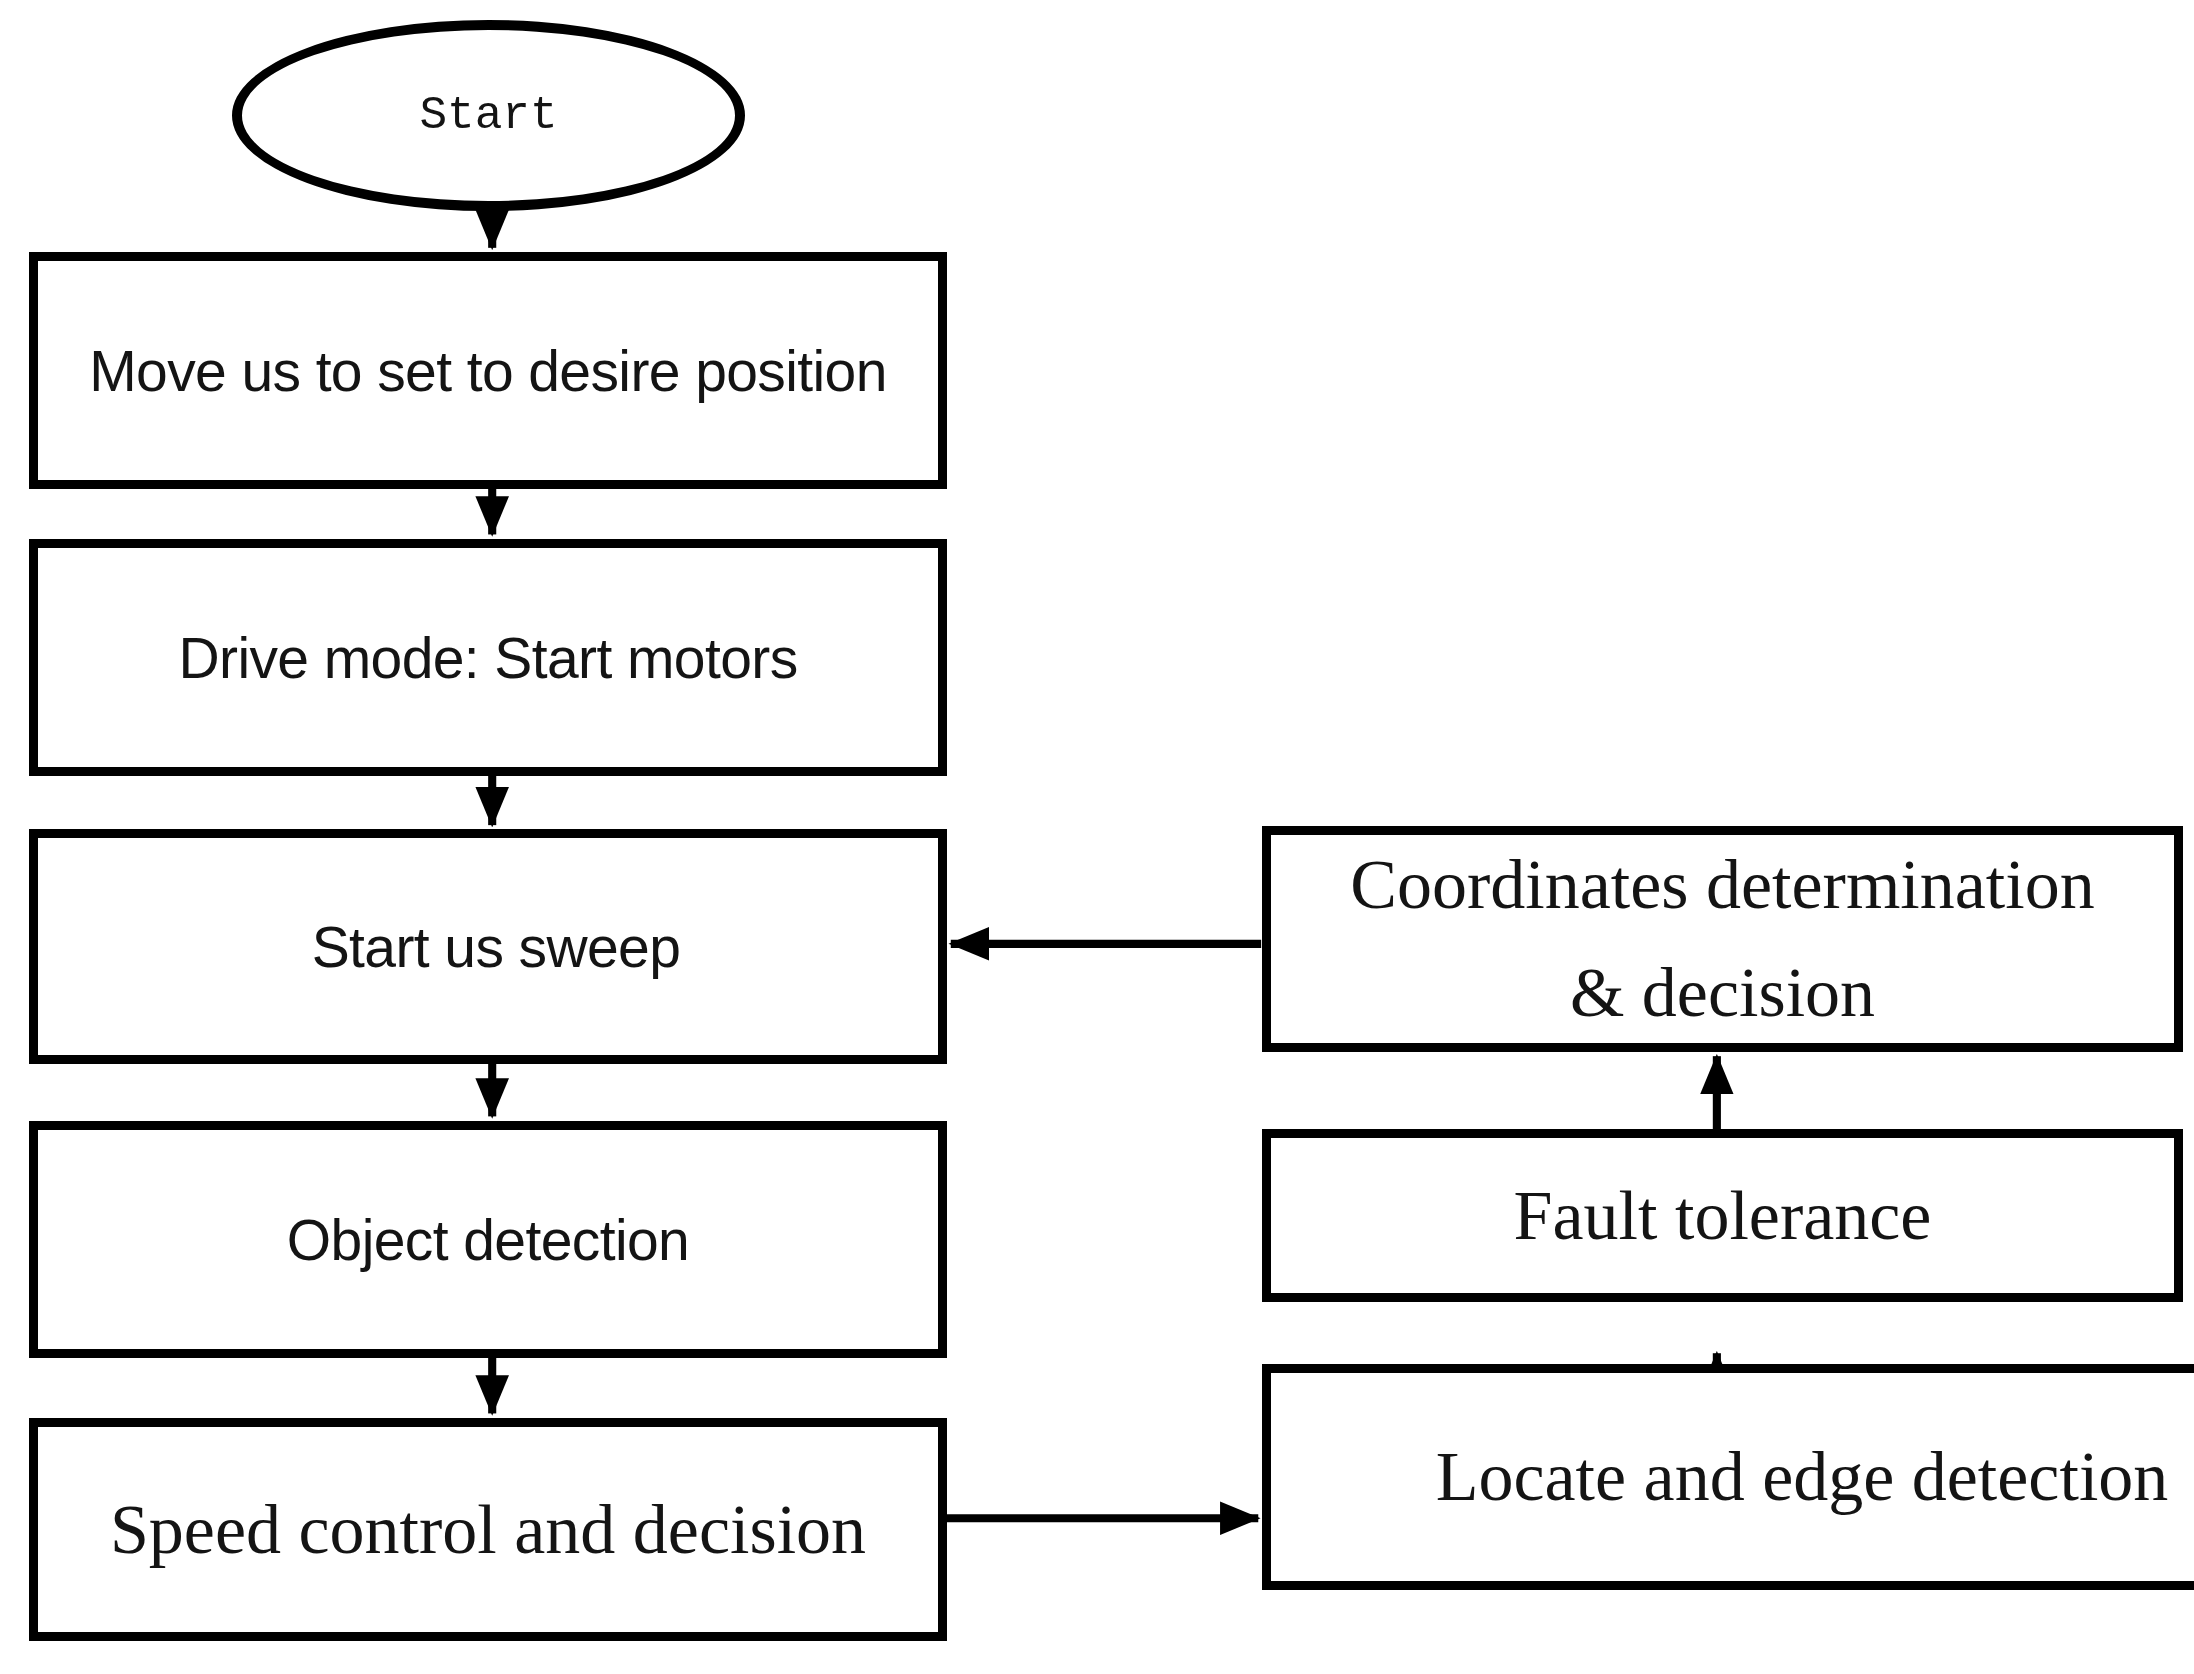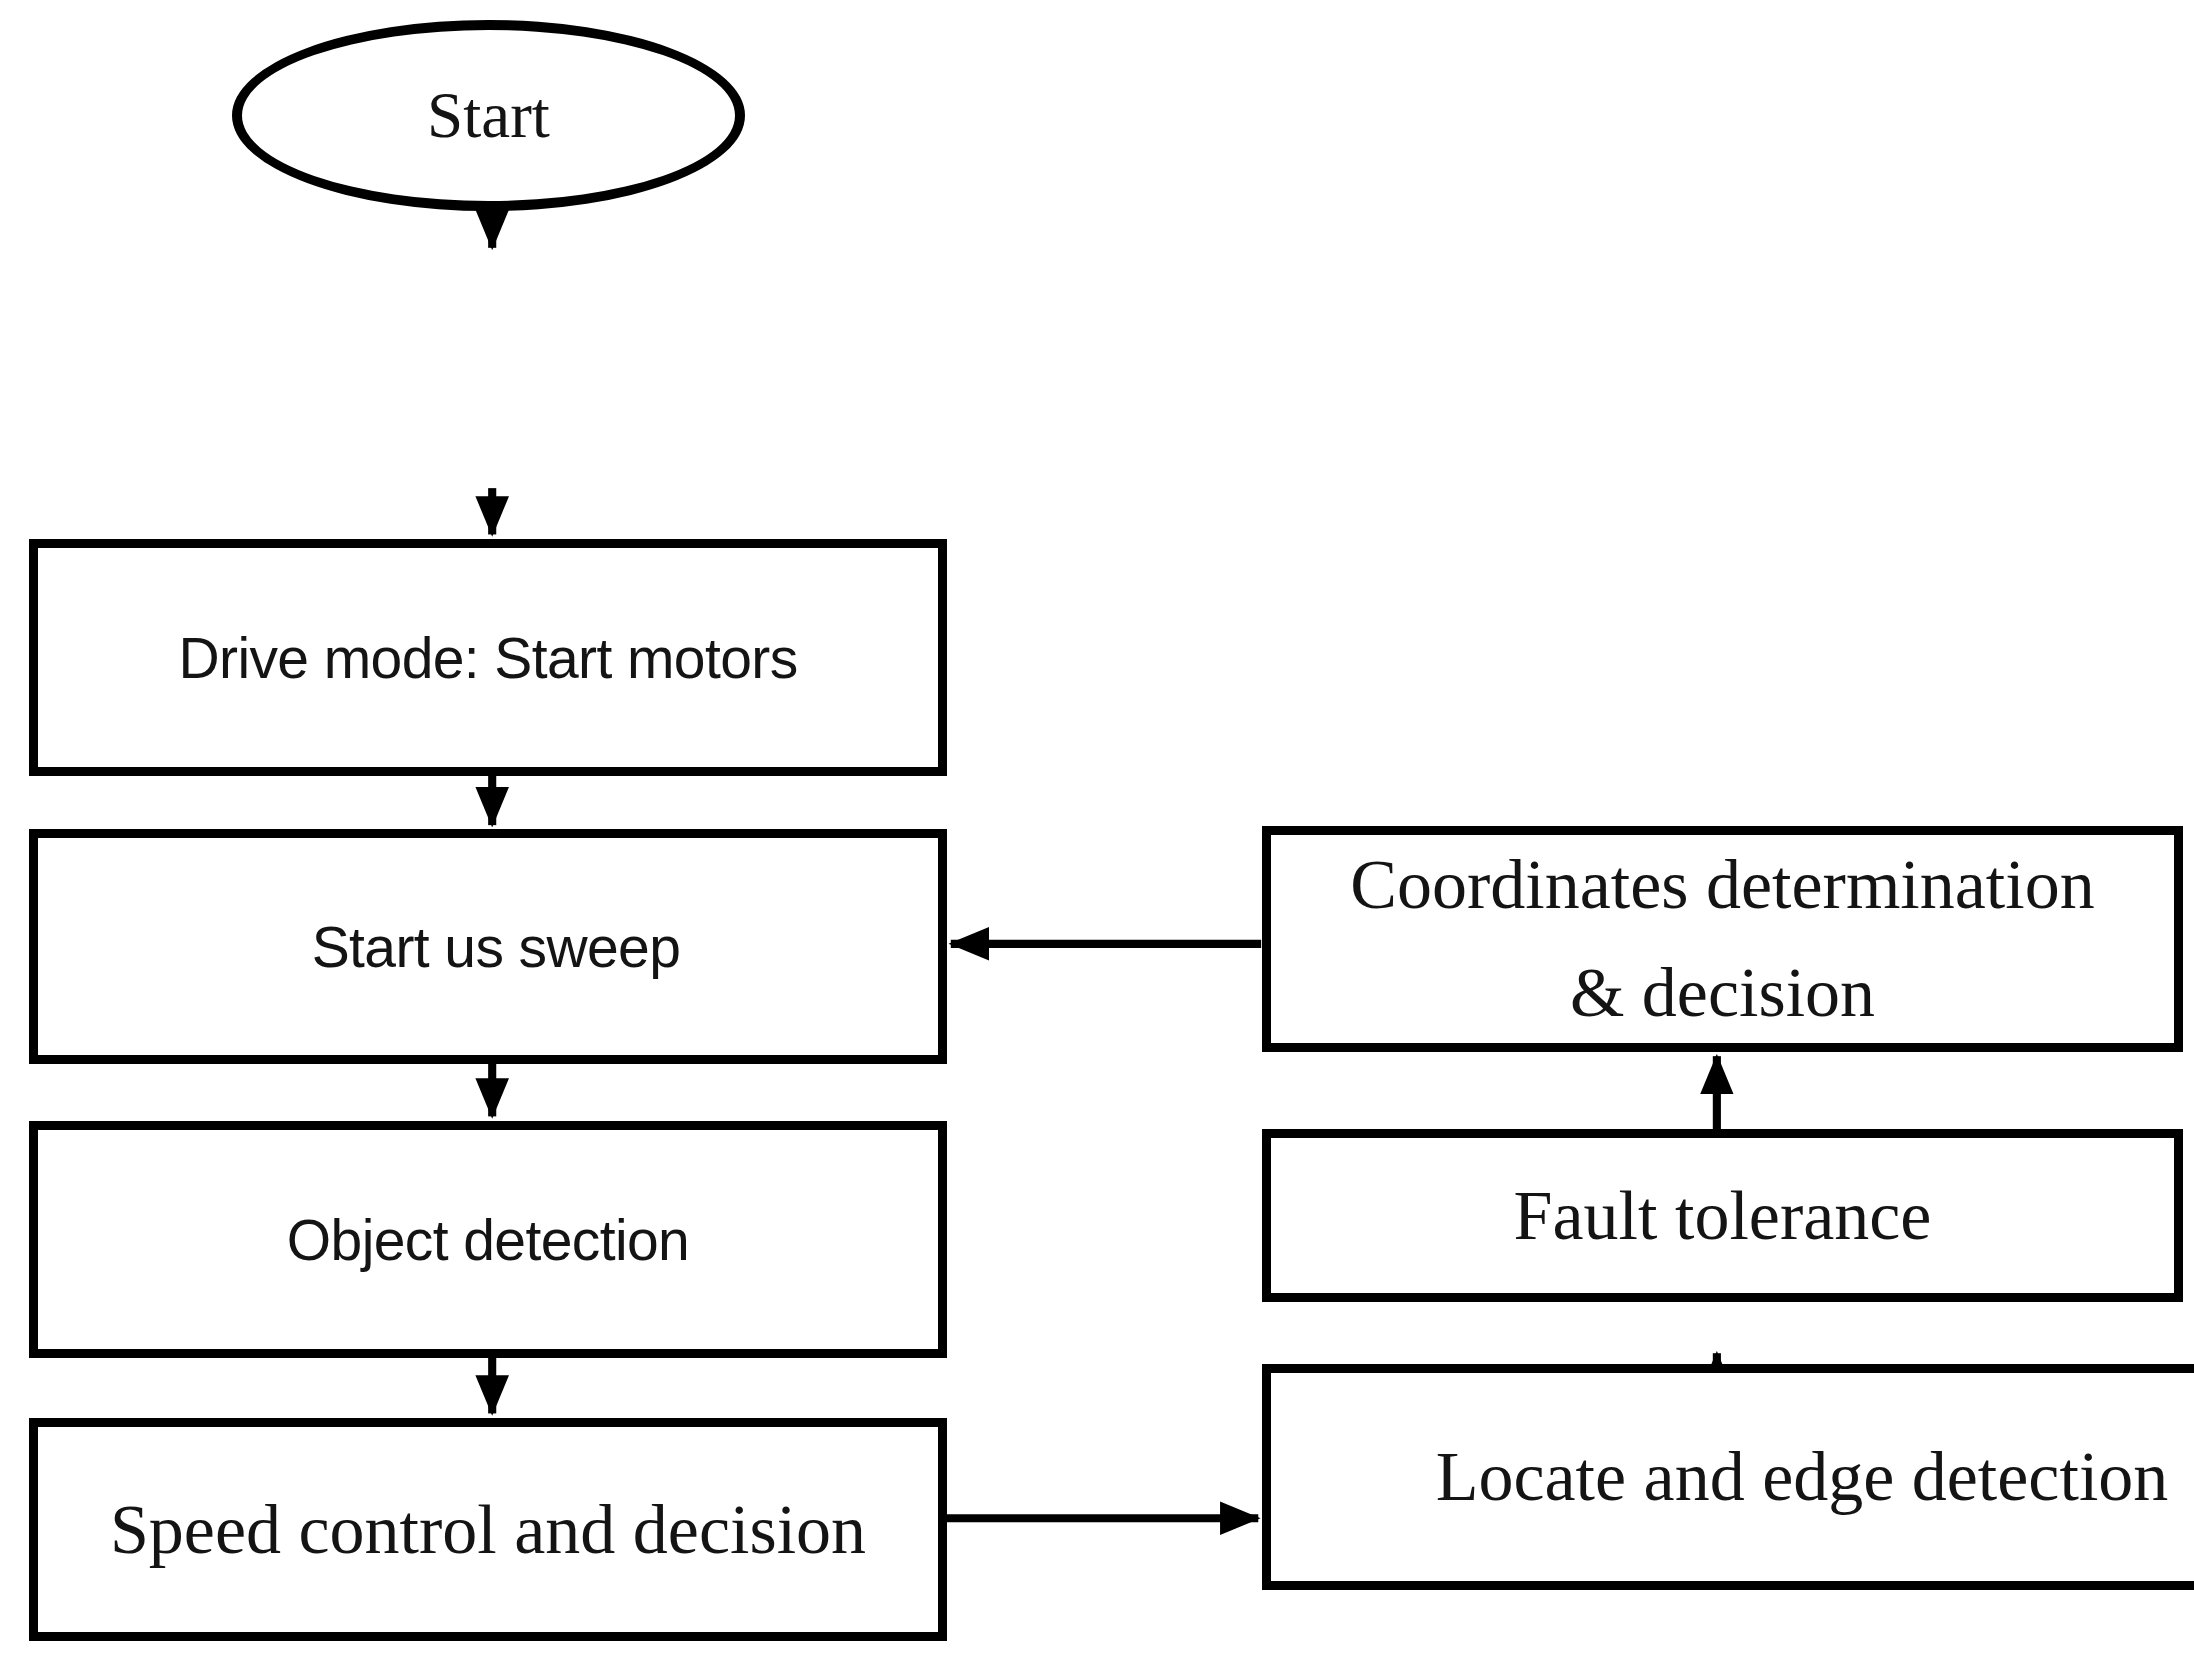--- a/index.html
+++ b/index.html
@@ -36,22 +36,22 @@
   .sans {
     font-family: "Liberation Sans", "DejaVu Sans", sans-serif;
     font-size: 57px;
     letter-spacing: -0.6px;
   }
   .serif {
     font-family: "Liberation Serif", "DejaVu Serif", serif;
     font-size: 70px;
   }
   .start-lbl {
-    font-family: Liberation Serif, serif;
-    font-size: 65px;
+    font-family: Liberation Mono, monospace;
+    font-size: 46px;
   }
   .two-line {
     max-width: 799px;
     line-height: 1.55;
   }
 
   
   #n-start  { left: 232px;  top: 20px;   width: 513px;  height: 191px; }
   #n-move   { left: 29px;   top: 252px;  width: 918px; height: 237px; }
   #n-drive  { left: 29px;   top: 539px;  width: 918px; height: 237px; }
@@ -94,20 +94,23 @@
     <line class="edge" x1="1630" y1="2622" x2="2173" y2="2622" marker-end="url(#ah)"></line>
     <line class="edge" x1="2965" y1="2447" x2="2965" y2="2337" marker-end="url(#ah)"></line>
     <line class="edge" x1="2965" y1="1952" x2="2965" y2="1824" marker-end="url(#ah)"></line>
     <line class="edge" x1="2178" y1="1630" x2="1642" y2="1630" marker-end="url(#ah)"></line>
   </svg>
 
   <div class="node ellipse" id="n-start">
     <span class="lbl start-lbl">Start</span>
   </div>
 
+  <div class="node" id="n-move">
+    <span class="lbl sans">Move us to set to desire position</span>
+  </div>
 
   <div class="node" id="n-drive">
     <span class="lbl sans">Drive mode: Start motors</span>
   </div>
 
   <div class="node" id="n-sweep">
     <span class="lbl sans">Start us sweep</span>
   </div>
 
   <div class="node" id="n-object">

